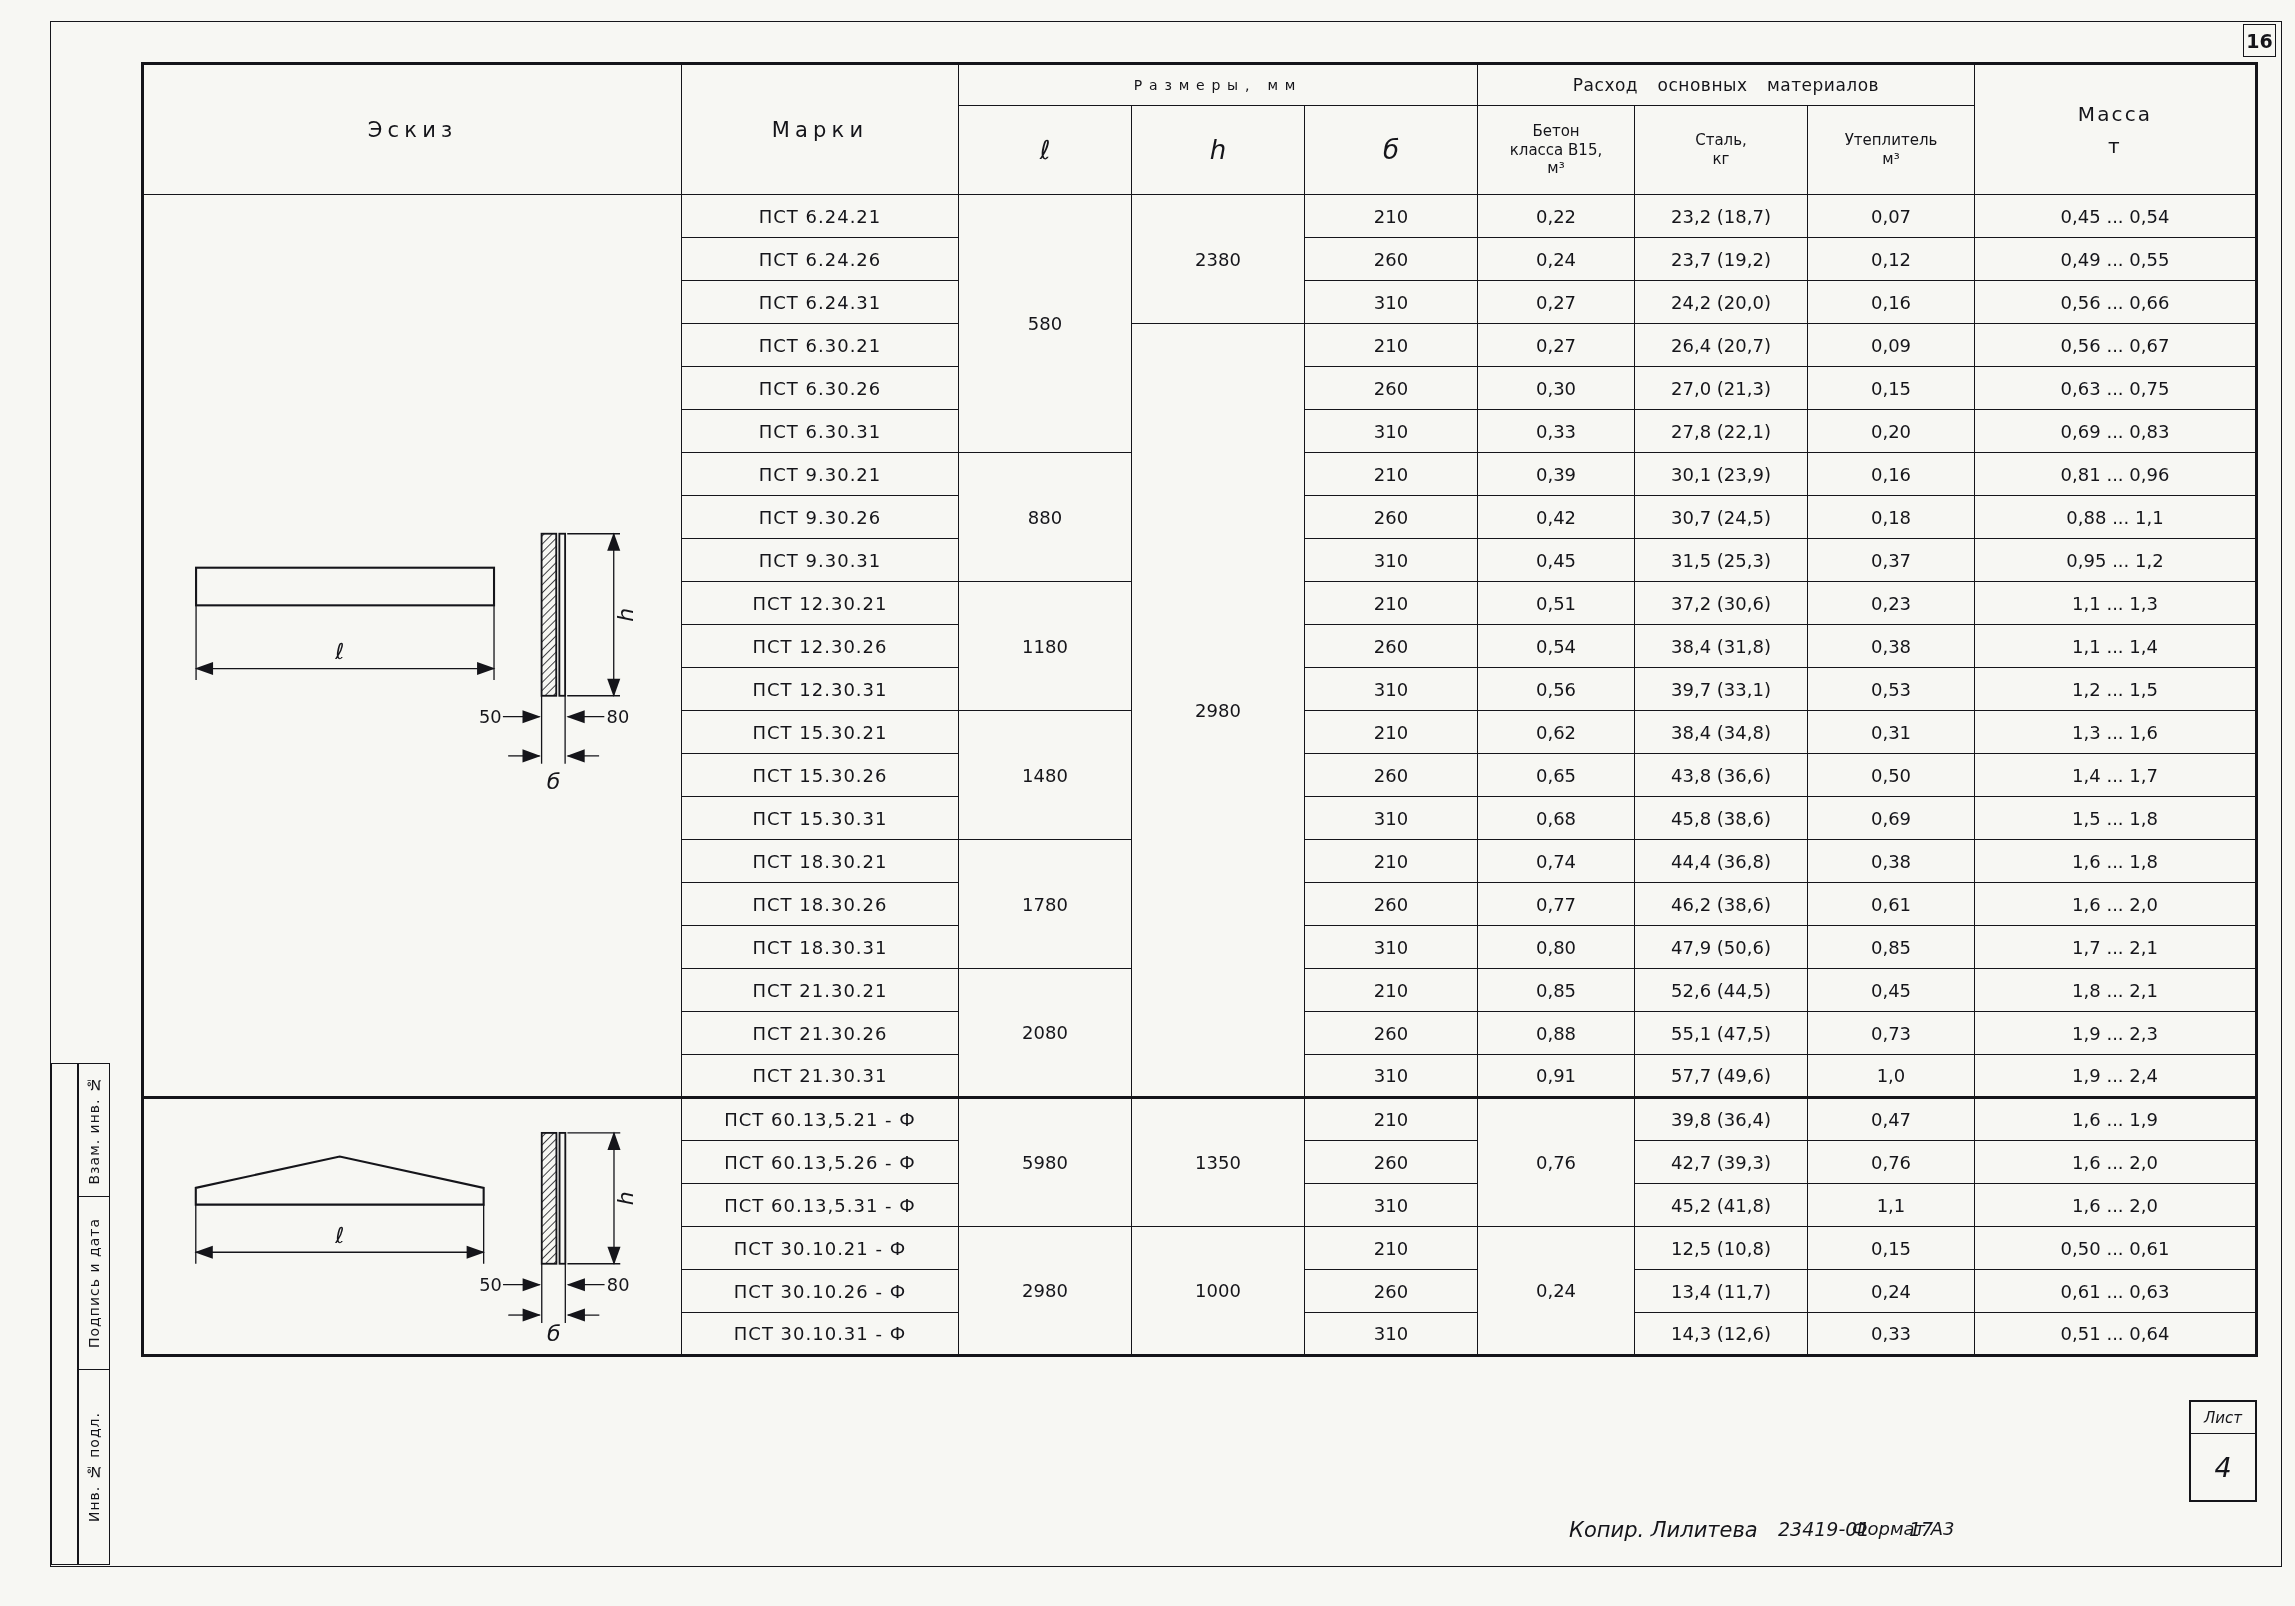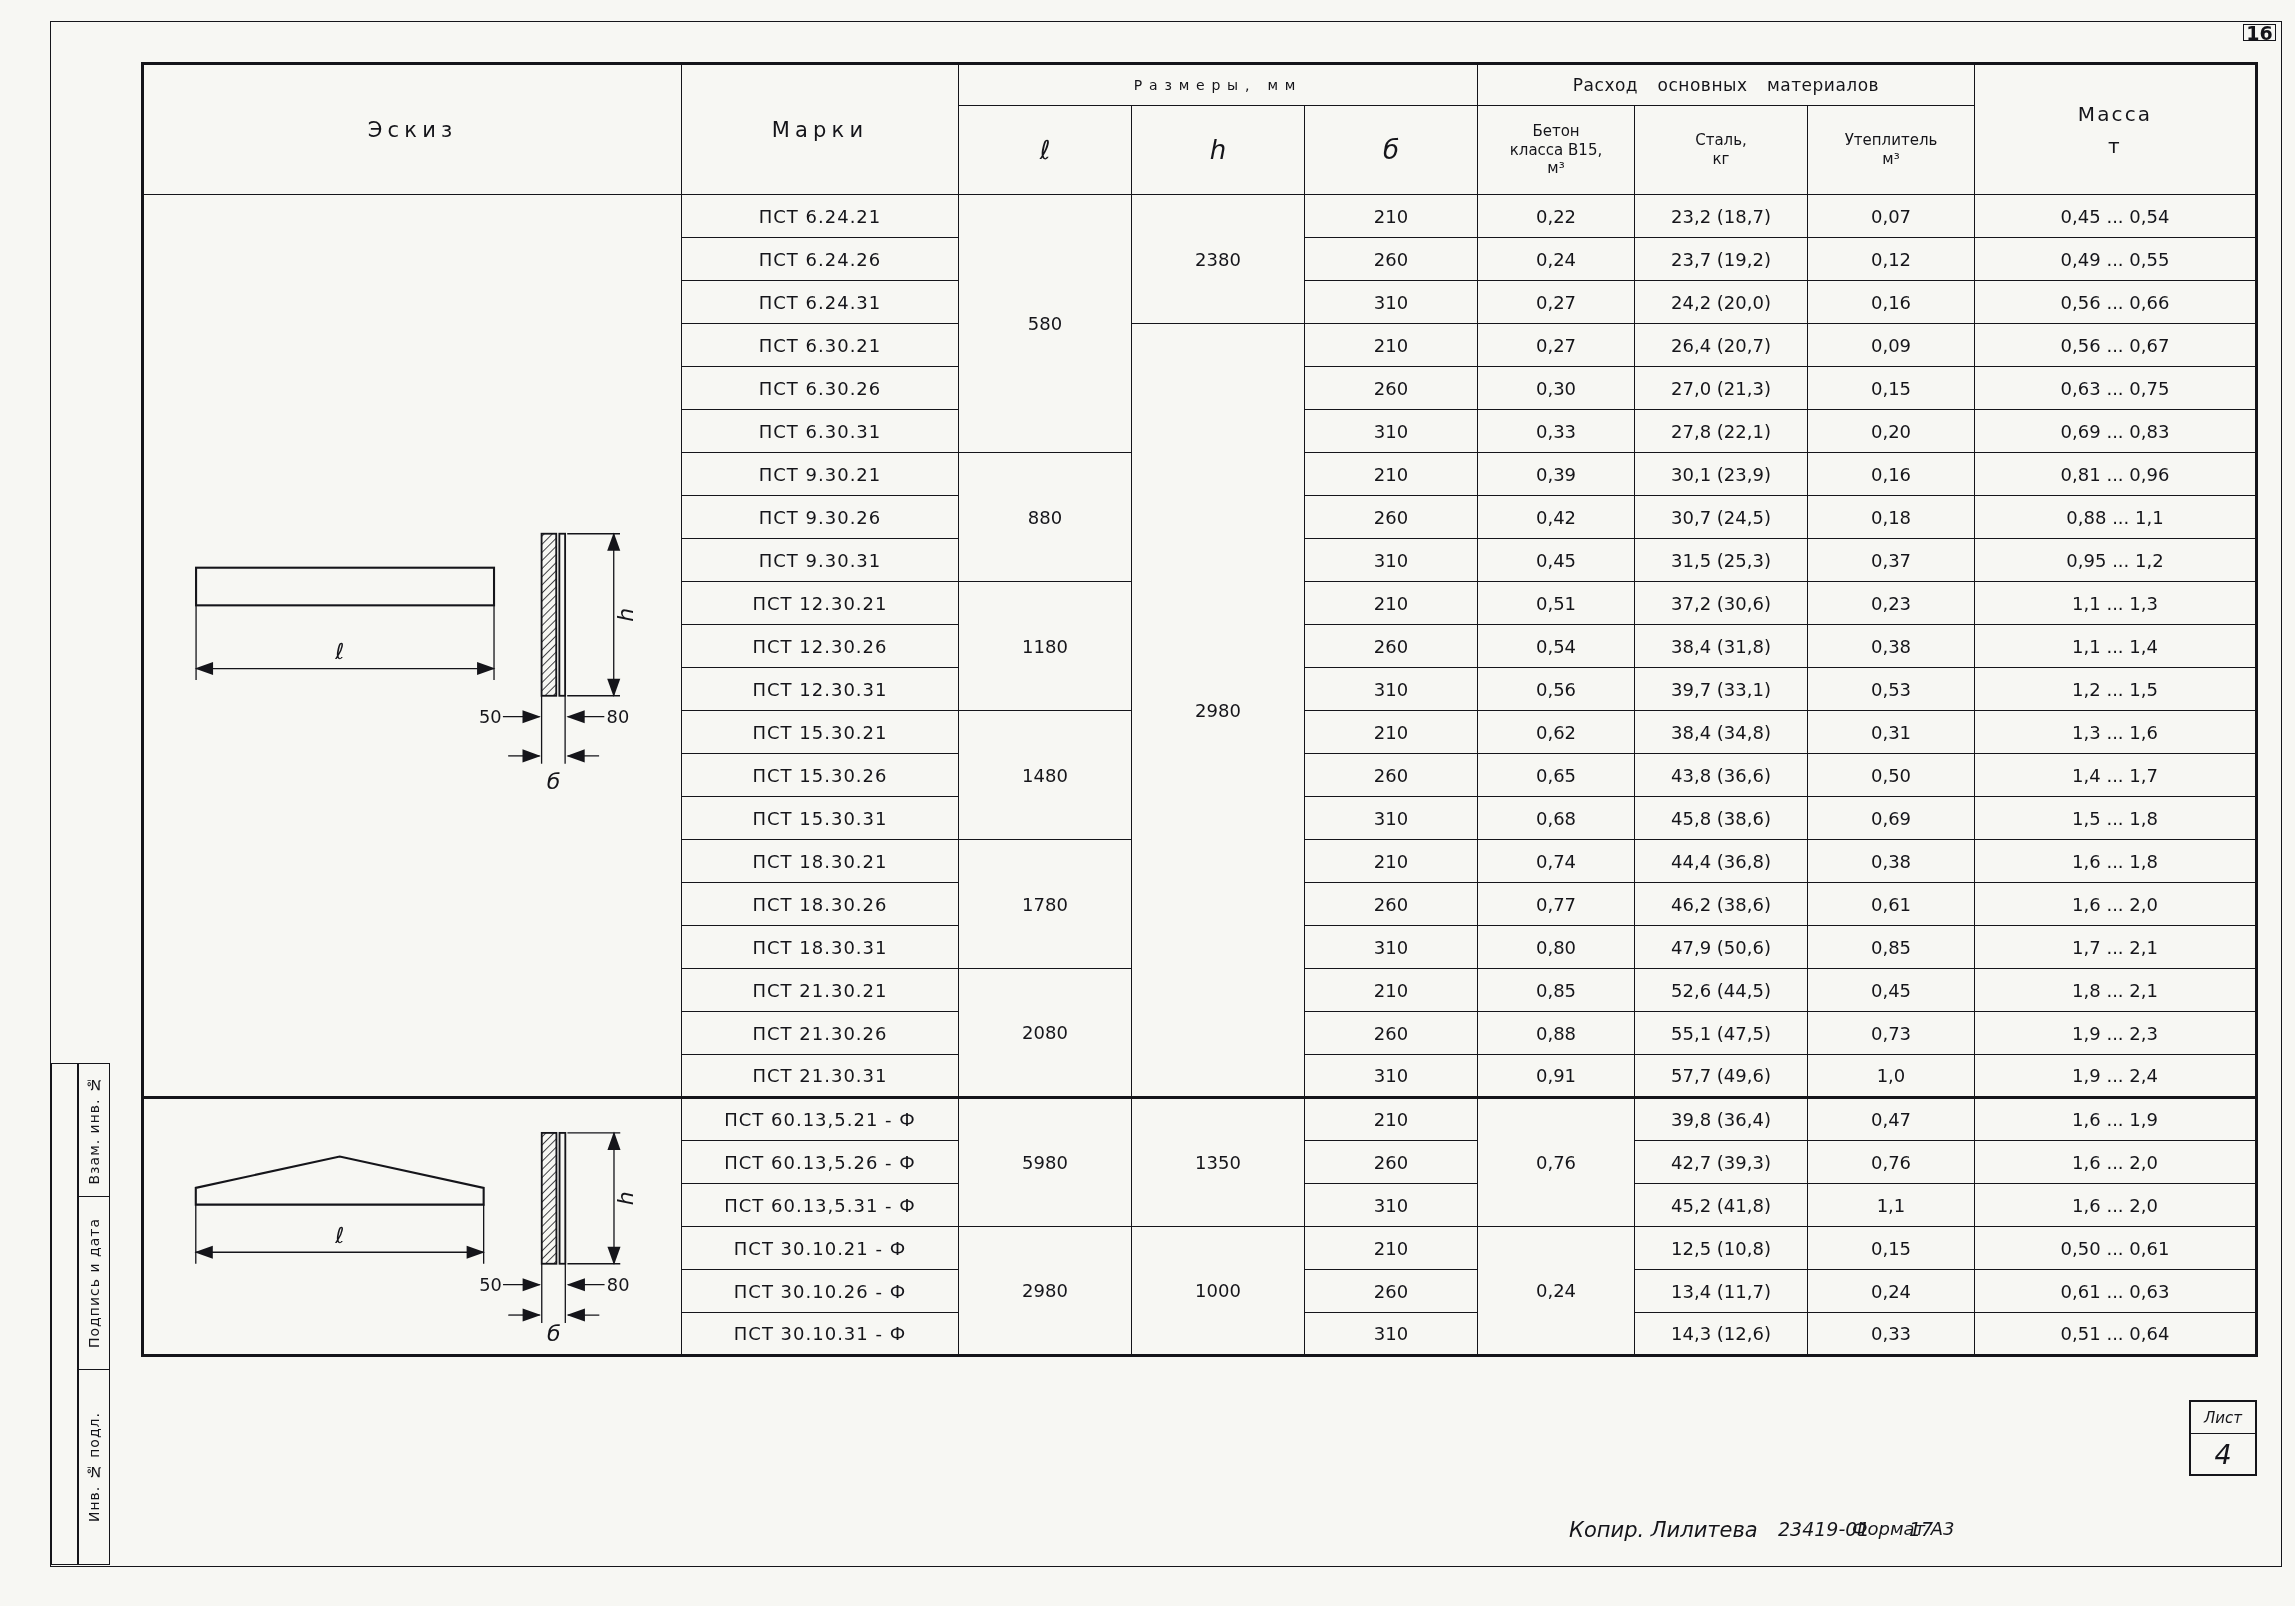--- a/index.html
+++ b/index.html
@@ -46,26 +46,26 @@
   .svl-it { font-style:italic; font-size:42px; }
 
   
   .mcol-empty { position:absolute; left:51px; top:1063px; width:27px; height:502px; border:1.6px solid #15151a; }
   .mcol { position:absolute; left:78px; top:1063px; width:32px; height:502px; border:1.6px solid #15151a; display:flex; flex-direction:column; }
   .mcell { border-bottom:1.6px solid #15151a; display:flex; align-items:center; justify-content:center; }
   .mcell.c1 { height:133px; } .mcell.c2 { height:173px; } .mcell.c3 { flex:1; border-bottom:none; }
   .rot { writing-mode:vertical-rl; transform:rotate(180deg); font-size:14px; white-space:nowrap; letter-spacing:1px; }
 
   
-  .pagenum { position:absolute; left:2243px; top:24px; width:33px; height:17px; border:1.6px solid #15151a;
+  .pagenum { position:absolute; left:2243px; top:24px; width:33px; height:33px; border:1.6px solid #15151a;
              display:flex; align-items:center; justify-content:center; font-size:19px; font-weight:700; }
   .docbox { position:absolute; left:1569px; top:1418px; width:620px; height:64px; border:2.1px solid #15151a;
             display:flex; align-items:center; justify-content:center;
             font-size:38px; font-style:italic; font-weight:700; letter-spacing:3.1px; }
-  .listbox { position:absolute; left:2189px; top:1400px; width:68px; height:76px; border:2.1px solid #15151a;
+  .listbox { position:absolute; left:2189px; top:1400px; width:68px; height:102px; border:2.1px solid #15151a;
              display:flex; flex-direction:column; background:transparent; }
   .listbox .lab { height:32px; border-bottom:1.6px solid #15151a; display:flex; align-items:center; justify-content:center;
                   font-size:15px; font-style:italic; }
   .listbox .num { flex:1; display:flex; align-items:center; justify-content:center; font-size:27px; font-style:italic; }
   .fnote { position:absolute; top:1518px; font-style:italic; white-space:nowrap; }
   .fn-copy { left:1569px; font-size:21px; }
   .fn-code { left:1778px; font-size:19px; }
   .fn-extra { left:1909px; font-size:19px; }
   .fn-format { left:1852px; font-size:18px; }
 </style>

